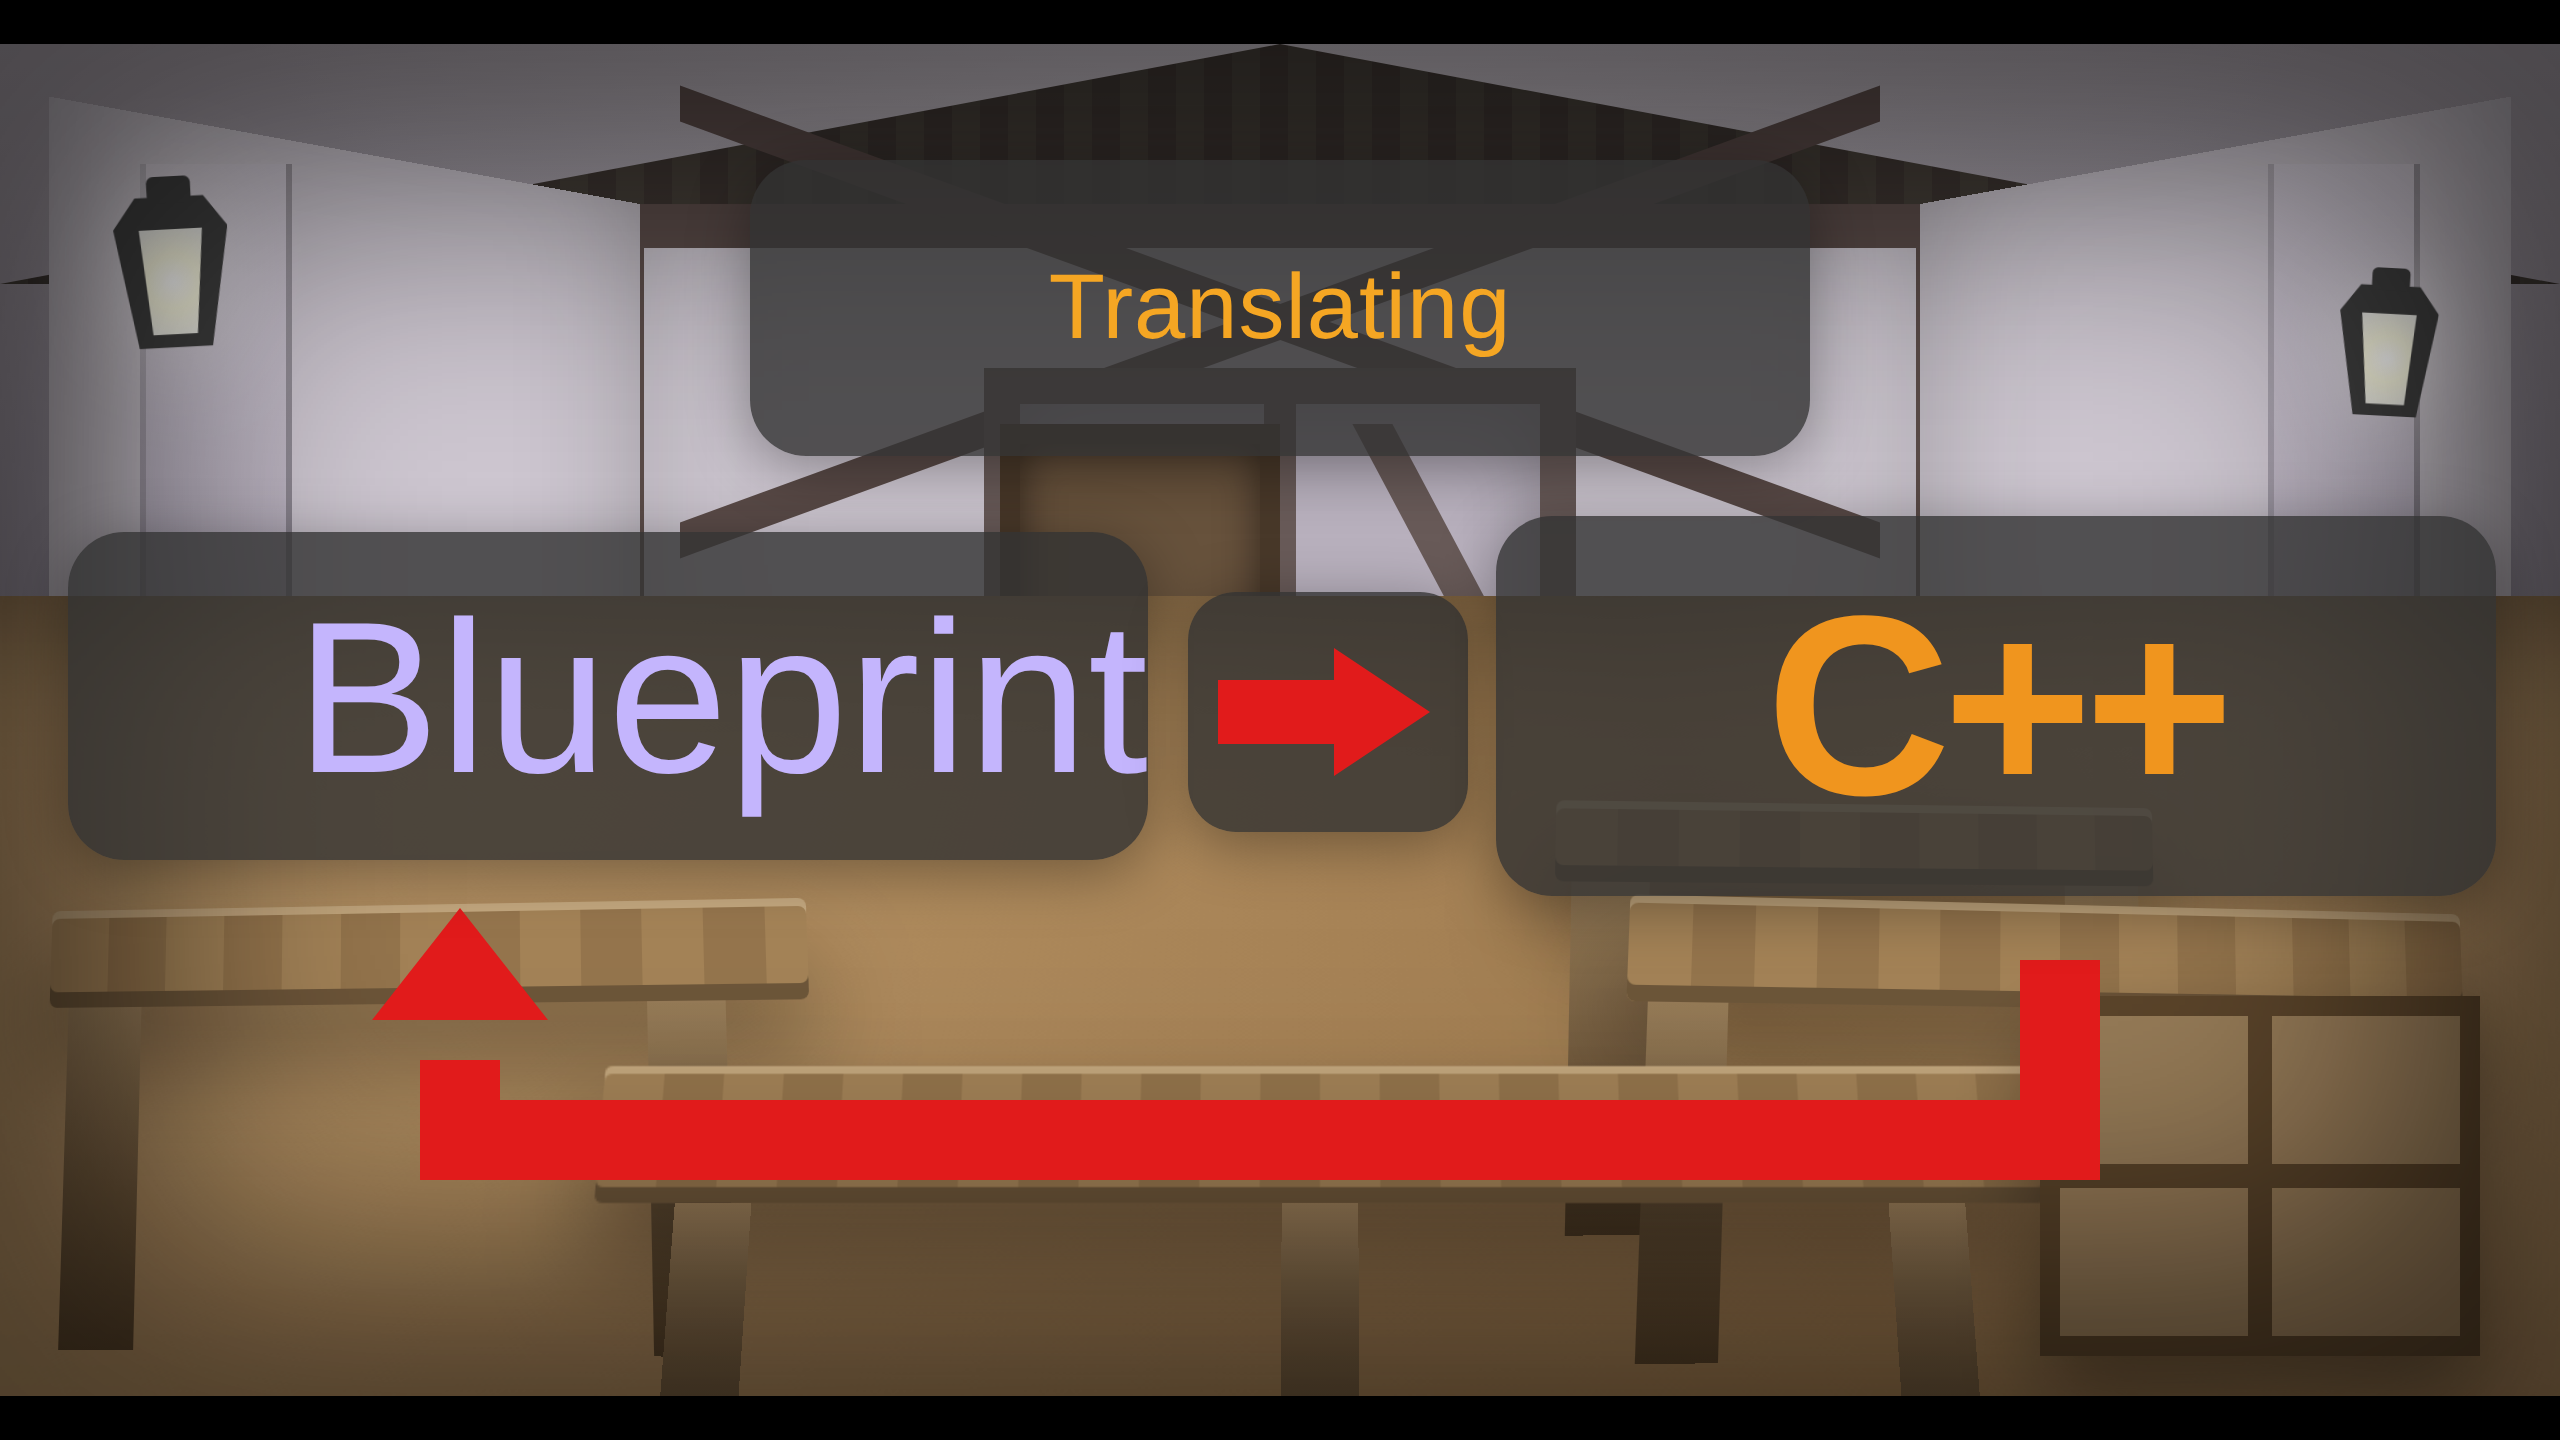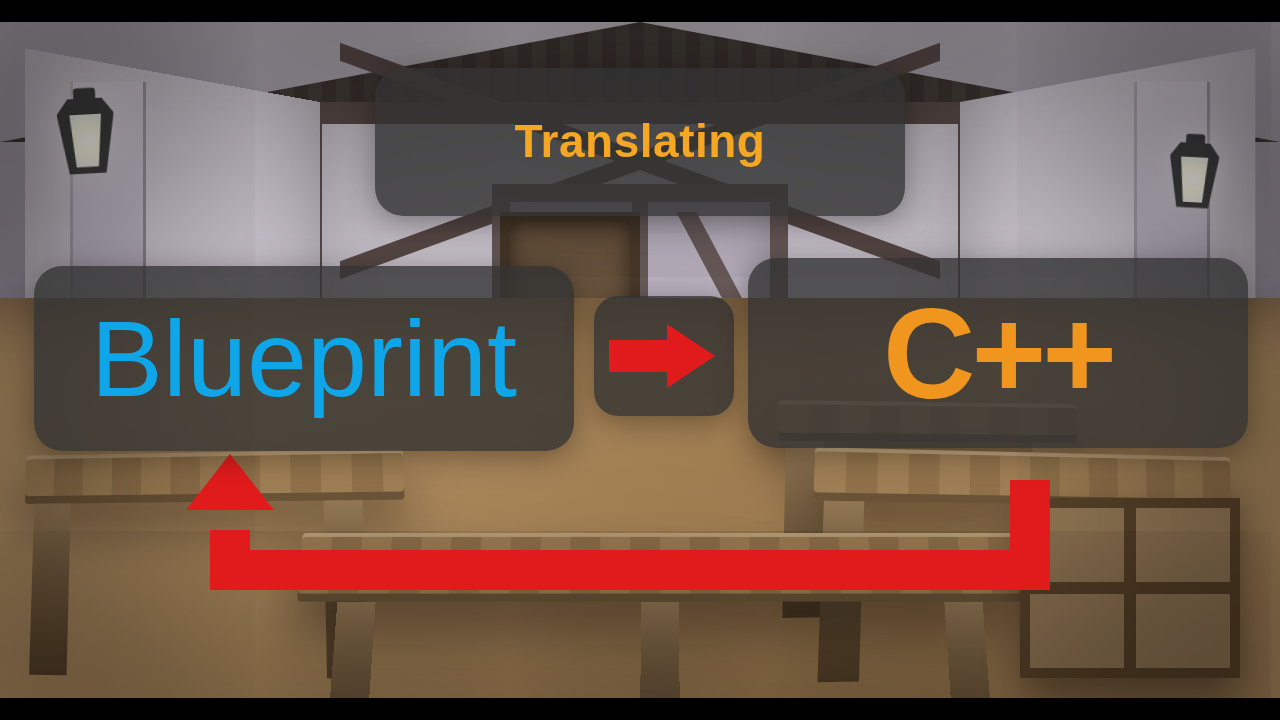--- a/index.html
+++ b/index.html
@@ -161,31 +161,32 @@
   .card {
     position:absolute;
     background: rgba(50,50,50,0.8);
     border-radius:28px;
     display:flex; align-items:center; justify-content:center;
     text-align:center;
     z-index:20;
     box-shadow: 0 6px 30px rgba(0,0,0,.35);
   }
   .title-card {
-    left:50%; top:68px; transform:translateX(-50%);
+    left:50%; top:80px; transform:translateX(-50%);
     width:530px; height:148px;
-    font-size:46px; line-height:1.2; font-weight:700;
+    font-size:46px; line-height:1.2; font-weight:400;
     color:#f5a623;
     letter-spacing:.5px;
   }
   .bp-card {
     left:34px; top:266px;
-    width:540px; height:185px;
+    width:540px; height:164px;
     font-size:108px; font-weight:500;
-    color:#0ea5e9;
+    color:#c4b5fd;
+    justify-content:flex-end;
   }
   .cpp-card {
     left:748px; top:258px;
     width:500px; height:190px;
     font-size:128px; font-weight:600;
     color:#f0951e;
     letter-spacing:-4px;
   }
   .arrow-card {
     left:594px; top:296px;

